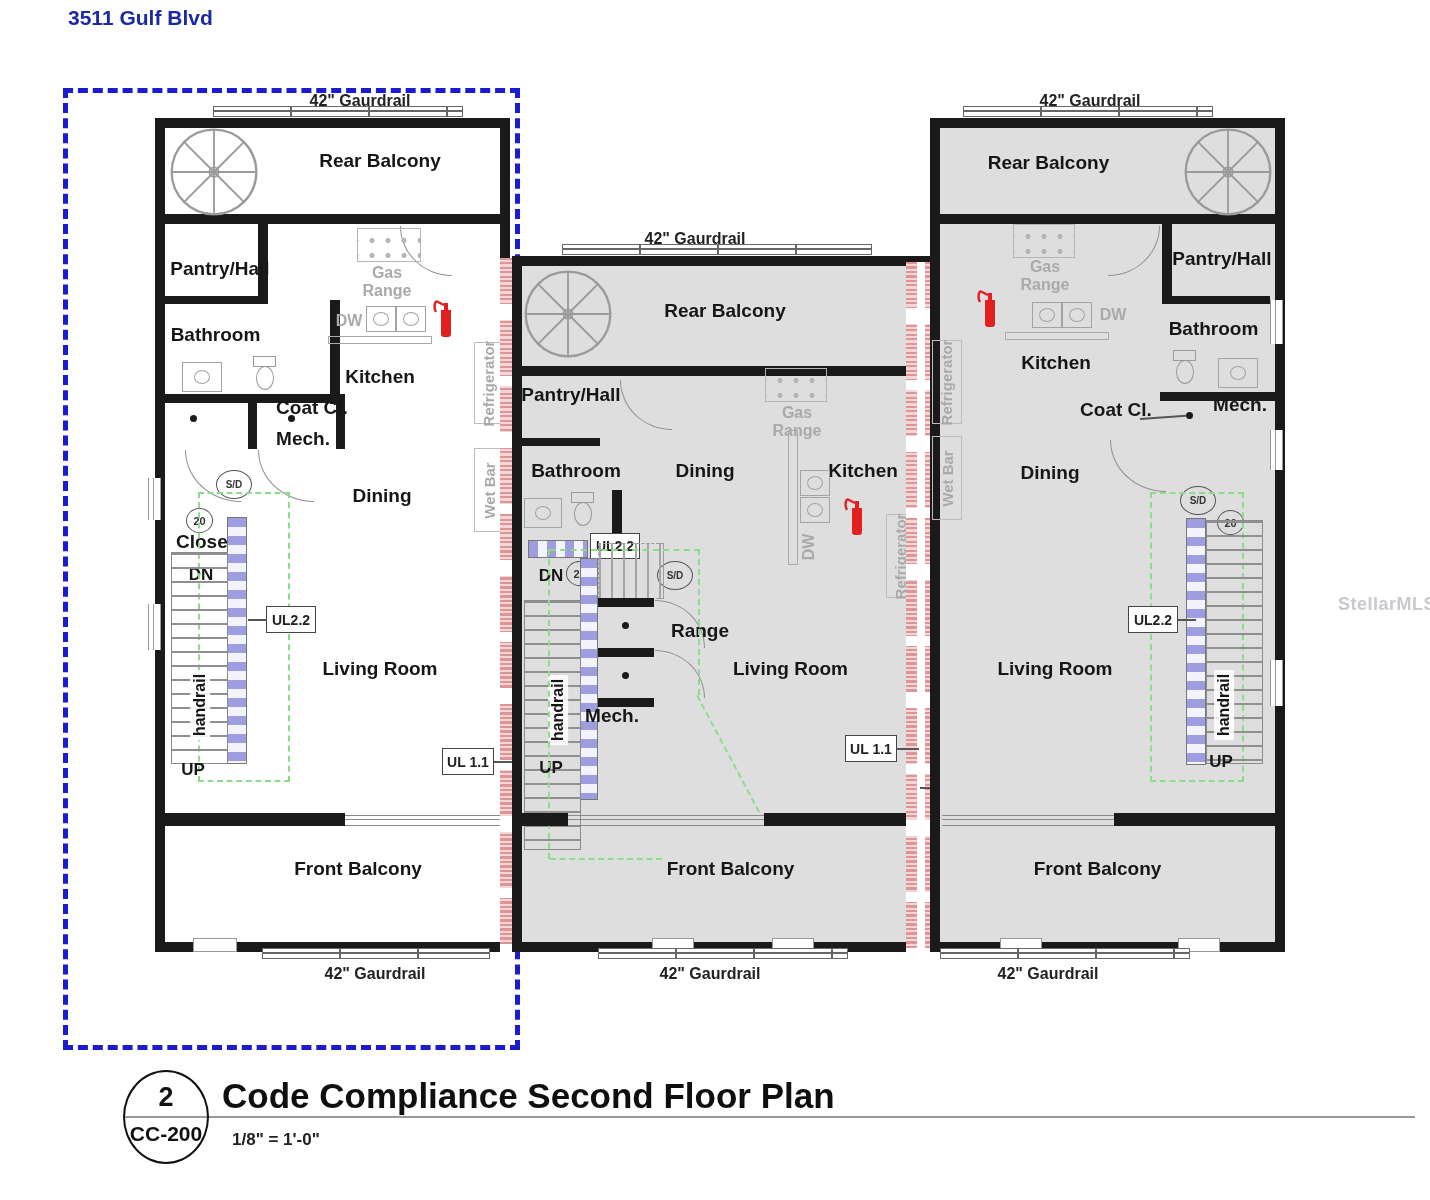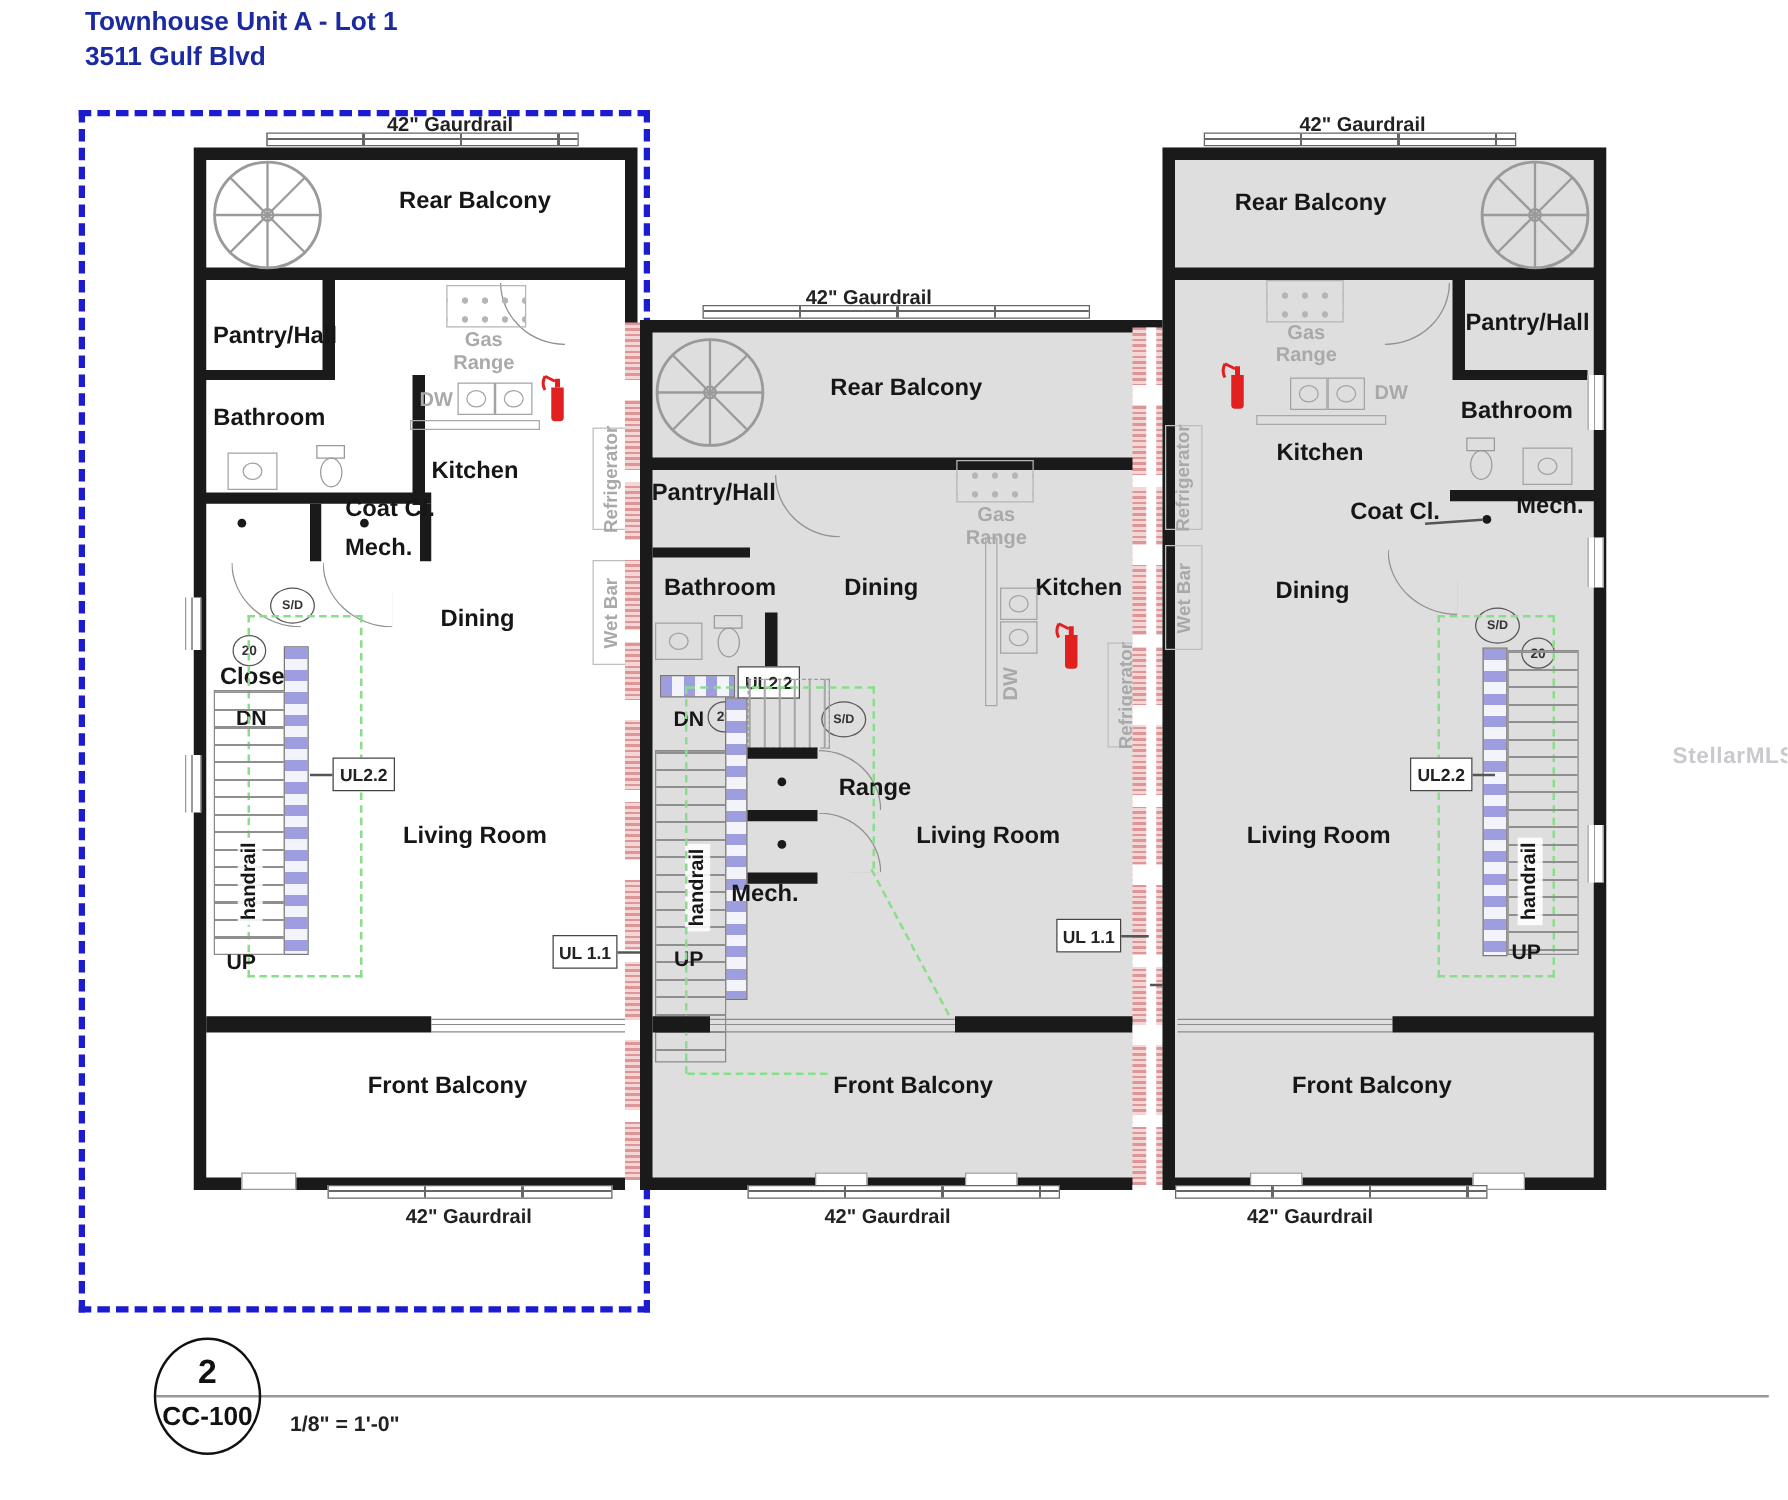--- a/index.html
+++ b/index.html
@@ -77,21 +77,20 @@
   .tb-circle{position:absolute;border:2.5px solid #111;border-radius:50%;background:transparent;box-sizing:border-box;}
   .wm{position:absolute;color:#c9c9ce;font-size:18px;font-weight:bold;letter-spacing:.5px;}
   .spiral{position:absolute;}
 </style>
 </head>
 <body>
 
 <div id="plan">
 
   <div class="hdr">
-    <div>Townhouse Unit A - Lot 1</div>
     <div>3511 Gulf Blvd</div>
   </div>
 
   <div class="areabox" style="left:63px;top:88px;width:447px;height:952px;"></div>
 
   <div class="unit" style="left:155px;top:118px;width:355px;height:834px;background:#ffffff;"></div>
 
   <div class="rail" style="left:213px;top:106px;width:250px;"></div>
   <div class="gd" style="left:270px;top:92px;width:180px;">42" Gaurdrail</div>
 
@@ -351,16 +350,17 @@
   <div class="wingap" style="left:1000px;top:938px;width:42px;height:14px;"></div>
   <div class="wingap" style="left:1178px;top:938px;width:42px;height:14px;"></div>
   <div class="rail" style="left:940px;top:948px;width:250px;"></div>
   <div class="gd" style="left:958px;top:965px;width:180px;">42" Gaurdrail</div>
 
   <div class="wm" style="left:1338px;top:594px;">StellarMLS</div>
 
   <div class="titleline" style="left:125px;top:1116px;width:1290px;"></div>
   <div class="tb-circle" style="left:123px;top:1070px;width:86px;height:94px;"></div>
   <div class="abs" style="left:123px;top:1082px;width:86px;text-align:center;font-size:27px;font-weight:600;color:#111;">2</div>
-  <div class="abs" style="left:123px;top:1122px;width:86px;text-align:center;font-size:21px;font-weight:600;color:#111;">CC-100</div>
+  <div class="abs" style="left:123px;top:1122px;width:86px;text-align:center;font-size:21px;font-weight:600;color:#111;">CC-200</div>
+  <div class="abs" style="left:222px;top:1076px;font-size:35px;font-weight:600;color:#0f0f0f;white-space:nowrap;">Code Compliance Second Floor Plan</div>
   <div class="abs" style="left:232px;top:1130px;font-size:17px;font-weight:600;color:#222;">1/8" = 1'-0"</div>
 
 </div>
 
 </body></html>

